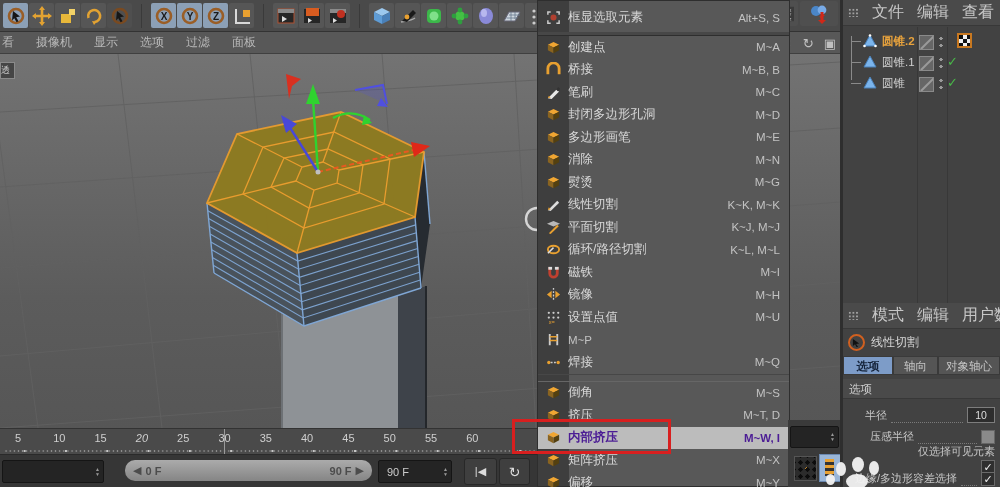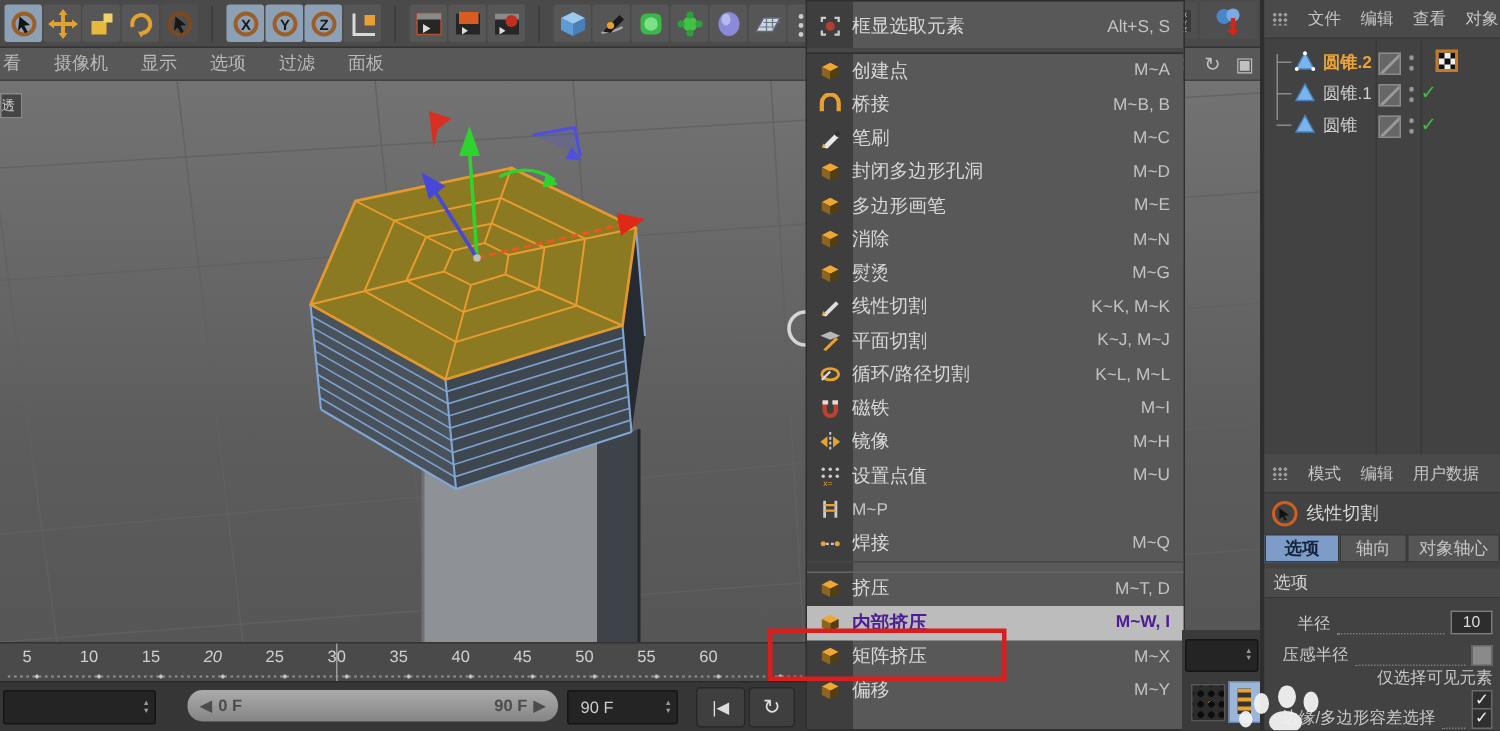--- a/index.html
+++ b/index.html
@@ -63,21 +63,21 @@
             background:linear-gradient(#ababab,#858585);display:flex;align-items:center;
             font-size:11px;color:#4c4c4c;font-weight:bold;padding:0 8px;box-sizing:border-box;}
   .t-btn{position:absolute;top:3px;width:31px;height:25px;background:#3f3f3f;border:1px solid #282828;
          border-radius:3px;color:#ddd;font-size:11px;display:flex;align-items:center;justify-content:center;}
   #tl-right{position:absolute;left:788px;top:420px;width:52px;height:67px;background:#3a3a3a;z-index:11;}
   
   #divider{position:absolute;left:840px;top:0;width:3px;height:487px;background:#2e2e2e;z-index:12;}
   #right-panel{position:absolute;left:843px;top:0;width:157px;height:487px;background:#424242;z-index:12;}
   .p-menubar{position:absolute;left:0;width:157px;height:26px;background:#4a4a4a;border-bottom:1px solid #383838;
              display:flex;align-items:center;gap:13px;padding-left:5px;box-sizing:border-box;}
-  .p-menu-item{font-size:11px;color:#c6c6c6;white-space:nowrap;}
+  .p-menu-item{font-size:16px;color:#c6c6c6;white-space:nowrap;}
   .grid-icon{width:11px;height:9px;flex:none;position:relative;
      background-image:radial-gradient(circle,#a0a0a0 1px,transparent 1.2px);background-size:3.6px 3.6px;}
   .obj-row{position:absolute;left:0;width:157px;height:21px;}
   .obj-branch{position:absolute;left:8px;top:10px;width:10px;height:1px;background:#8a8a8a;}
   .obj-icon{position:absolute;left:19px;top:2px;width:16px;height:16px;}
   .obj-name{position:absolute;left:39px;top:3px;font-size:11.5px;color:#d0d0d0;}
   .obj-name.sel{color:#e8a33d;font-weight:bold;}
   .layer-sq{position:absolute;left:76px;top:4px;width:13px;height:13px;background:#666;
             border:1px solid #8a8a8a;overflow:hidden;}
   .layer-sq:before{content:"";position:absolute;left:-2px;top:5px;width:20px;height:2px;background:#9a9a9a;transform:rotate(-45deg);}
@@ -598,20 +598,31 @@
       </div>
       <div class="menu-sep"></div>
       <div class="menu-row">
         <span class="menu-ic">
           <svg viewBox="0 0 16 16">
             <polygon points="8,2 14,5 8,8 2,5" fill="#f0a632"></polygon>
             <polygon points="2,5 8,8 8,14 2,11" fill="#8a6420"></polygon>
             <polygon points="14,5 8,8 8,14 14,11" fill="#54400f"></polygon>
           </svg>
         </span>
+        <span class="menu-lb">倒角</span>
+        <span class="menu-sc">M~S</span>
+      </div>
+      <div class="menu-row">
+        <span class="menu-ic">
+          <svg viewBox="0 0 16 16">
+            <polygon points="8,2 14,5 8,8 2,5" fill="#f0a632"></polygon>
+            <polygon points="2,5 8,8 8,14 2,11" fill="#8a6420"></polygon>
+            <polygon points="14,5 8,8 8,14 14,11" fill="#54400f"></polygon>
+          </svg>
+        </span>
         <span class="menu-lb">挤压</span>
         <span class="menu-sc">M~T, D</span>
       </div>
       <div class="menu-row hl">
         <span class="menu-ic">
           <svg viewBox="0 0 16 16">
             <polygon points="8,2 14,5 8,8 2,5" fill="#f0a632"></polygon>
             <polygon points="2,5 8,8 8,14 2,11" fill="#8a6420"></polygon>
             <polygon points="14,5 8,8 8,14 14,11" fill="#54400f"></polygon>
           </svg>
@@ -712,21 +723,21 @@
         <div class="tab" style="width: 62px;">对象轴心</div>
       </div>
     <div id="section-hd">选项</div>
     <div id="params">
         <div class="param-row" style="top: 402px;">
           <span class="param-lb" style="padding-left: 22px;">半径</span>
           <span class="leader"></span>
           <span class="val-box">10</span>
         </div>
         <div class="param-row" style="top: 423px;">
-          <span class="param-lb" style="padding-left: 12px;">压感半径</span>
+          <span class="param-lb" style="padding-left: 27px;">压感半径</span>
           <span class="leader"></span>
           <span class="chk off"></span>
         </div>
         <div class="param-row" style="top: 444px; flex-direction: column;">
           <span class="param-lb" style="padding-left: 22px;">仅选择可见元素</span>
           <span class="leader"></span>
           <span class="chk">✓</span>
         </div>
         <div class="param-row" style="top: 465px;">
           <span class="param-lb" style="padding-left: 12px;">边缘/多边形容差选择</span>

